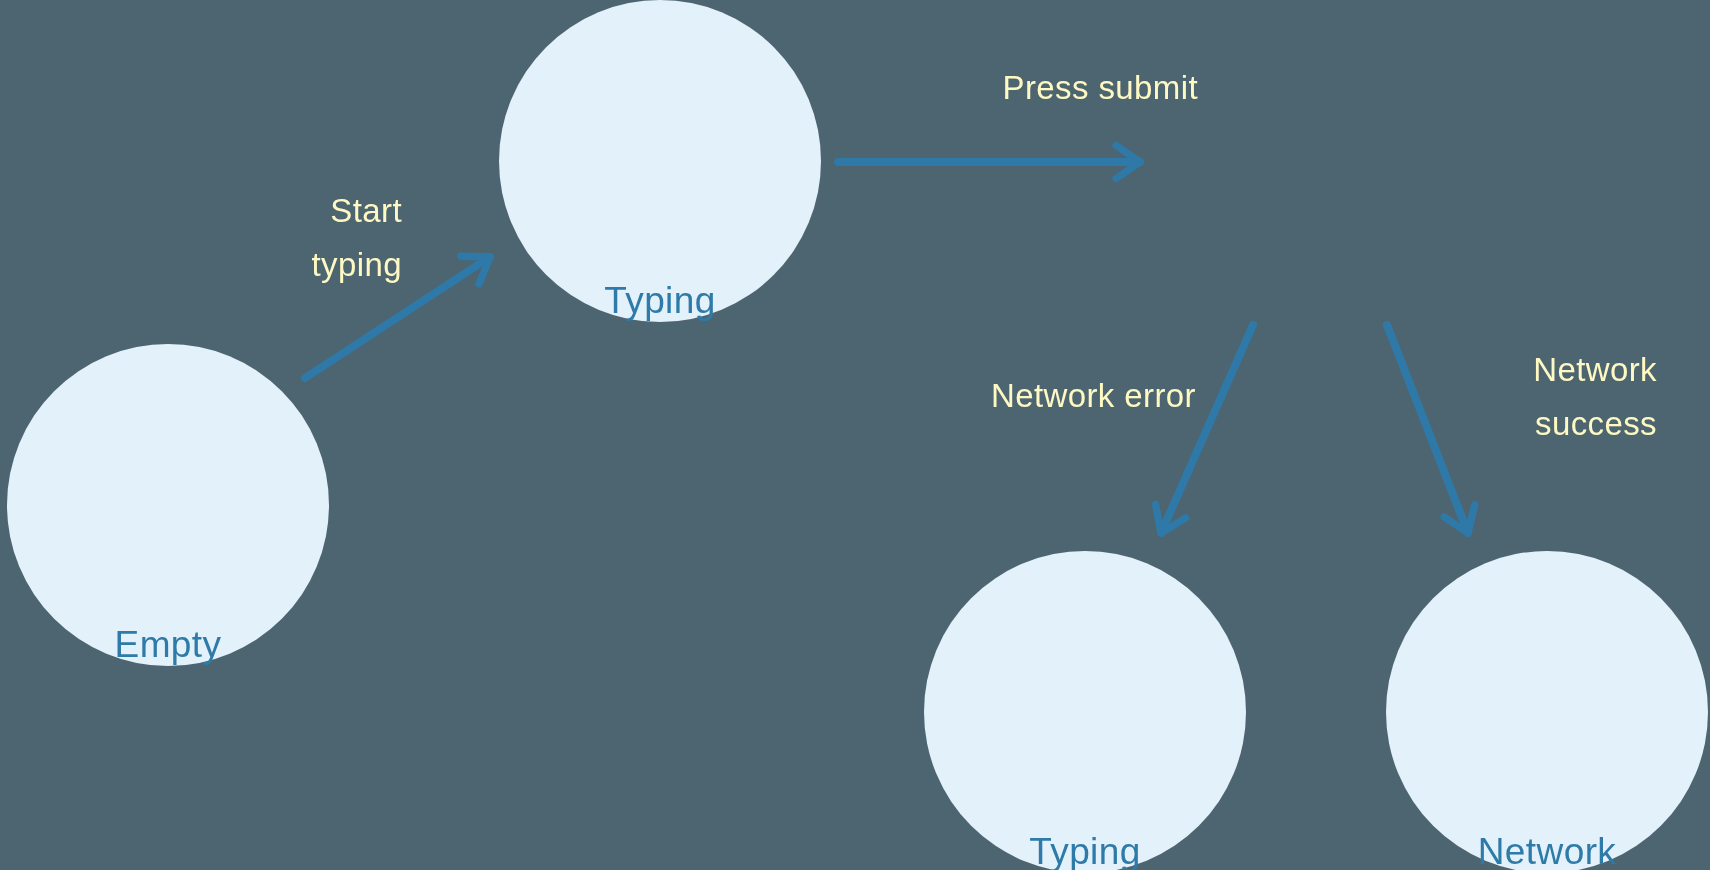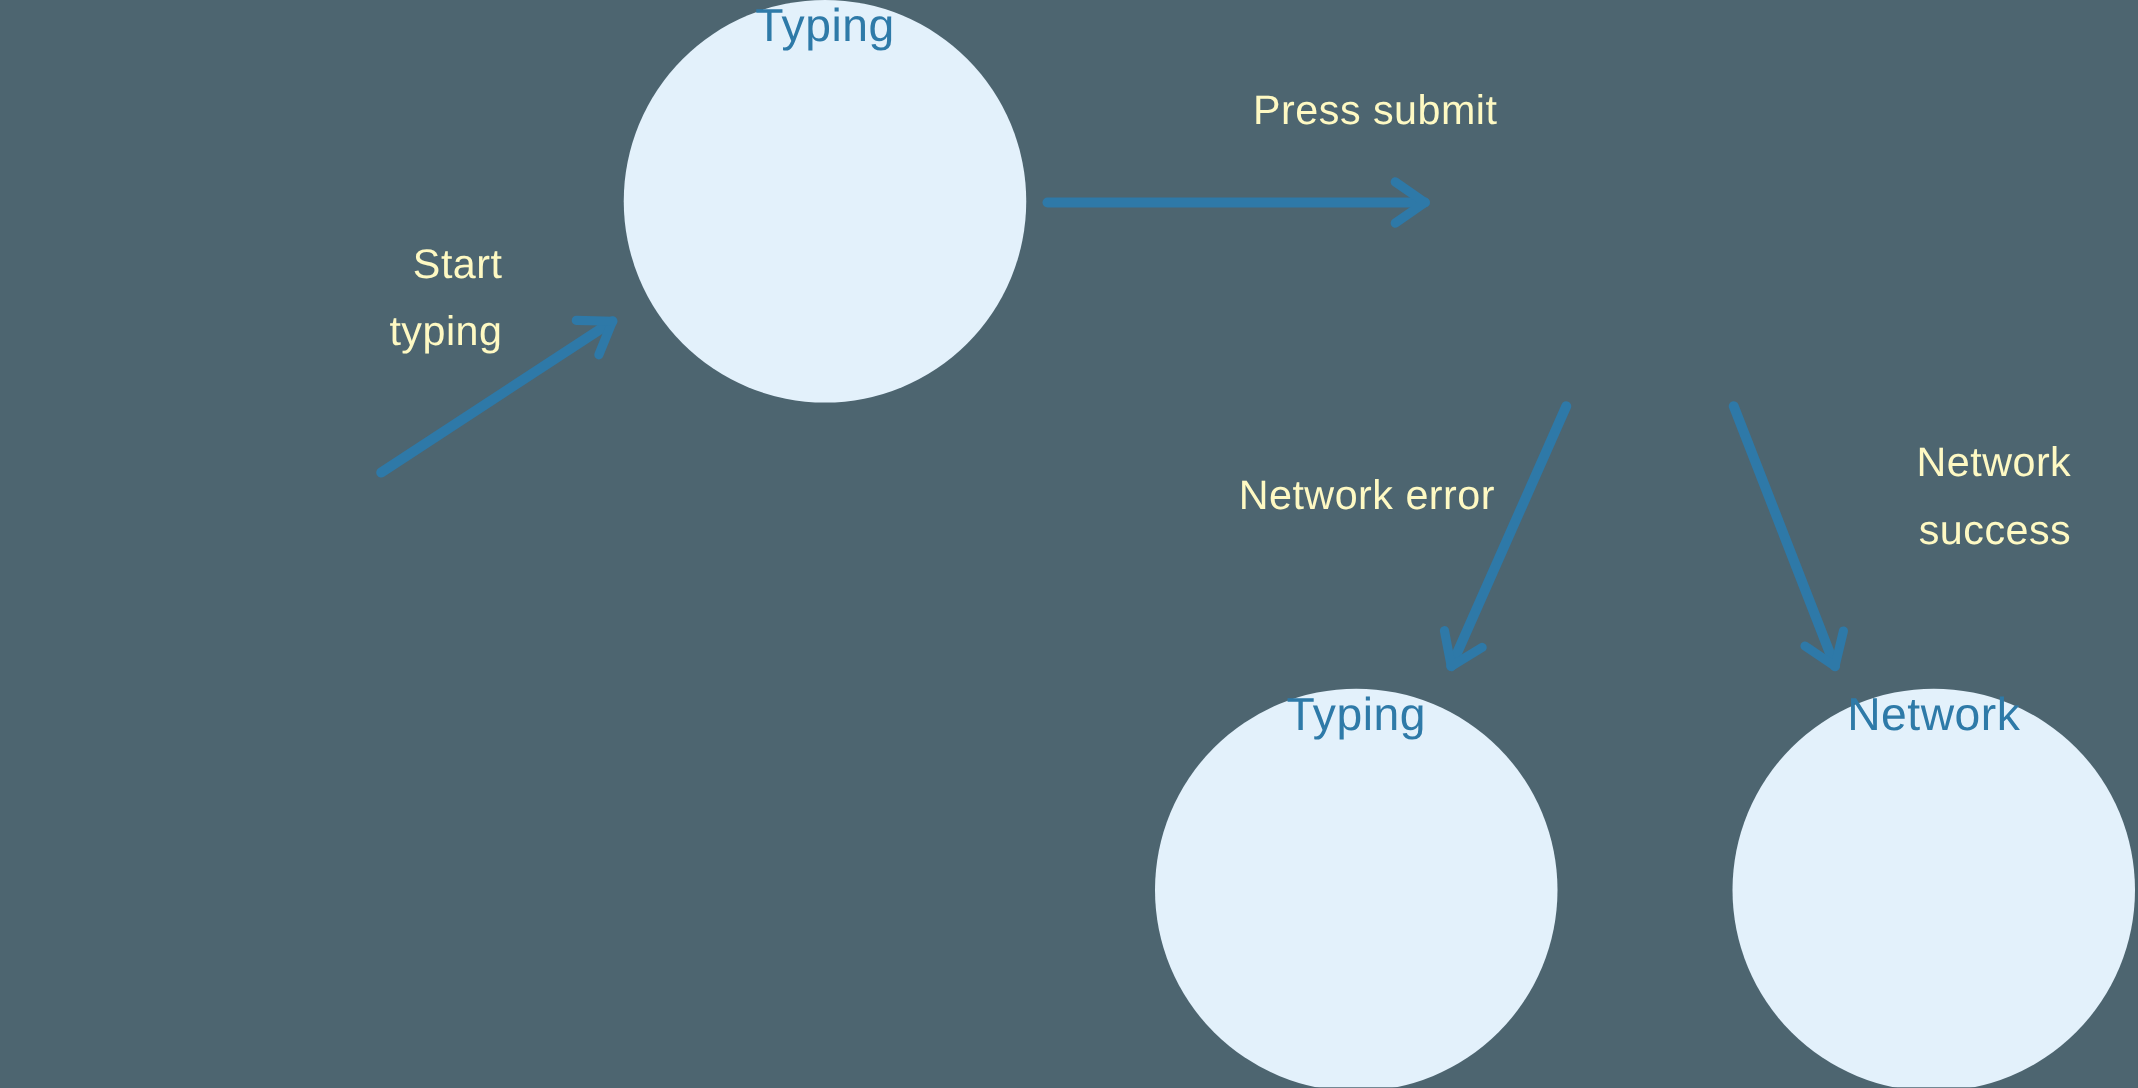--- a/index.html
+++ b/index.html
@@ -23,21 +23,21 @@
     height: 870px;
     pointer-events: none;
   }
   .node {
     position: absolute;
     width: 322px;
     height: 322px;
     border-radius: 50%;
     background: #E3F1FB;
     display: flex;
-    align-items: flex-start;
+    align-items: flex-end;
     justify-content: center;
   }
   .node-label {
     color: #2E7AA8;
     font-size: 37px;
     font-weight: 500;
     letter-spacing: 0.4px;
     white-space: nowrap;
   }
   .node-empty      { left: 7px;    top: 344px; }
@@ -71,20 +71,23 @@
       <marker id="chevron" viewBox="0 0 12 12" refX="9" refY="6" markerWidth="5.5" markerHeight="5.5" orient="auto-start-reverse">
         <path d="M2.5 1.5 L9 6 L2.5 10.5" fill="none" stroke="#2E79A8" stroke-width="2" stroke-linecap="round" stroke-linejoin="round"></path>
       </marker>
     </defs>
     <line x1="305" y1="378" x2="490" y2="257" stroke="#2E79A8" stroke-width="8" stroke-linecap="round" marker-end="url(#chevron)"></line>
     <line x1="838" y1="162" x2="1140" y2="162" stroke="#2E79A8" stroke-width="8" stroke-linecap="round" marker-end="url(#chevron)"></line>
     <line x1="1253" y1="325" x2="1161" y2="533" stroke="#2E79A8" stroke-width="8" stroke-linecap="round" marker-end="url(#chevron)"></line>
     <line x1="1387" y1="325" x2="1468" y2="533" stroke="#2E79A8" stroke-width="8" stroke-linecap="round" marker-end="url(#chevron)"></line>
   </svg>
 
+  <div class="node node-empty">
+    <span class="node-label">Empty</span>
+  </div>
 
   <div class="node node-typing">
     <span class="node-label">Typing</span>
   </div>
 
 
   <div class="node node-error">
     <span class="node-label">Typing</span>
   </div>
 

